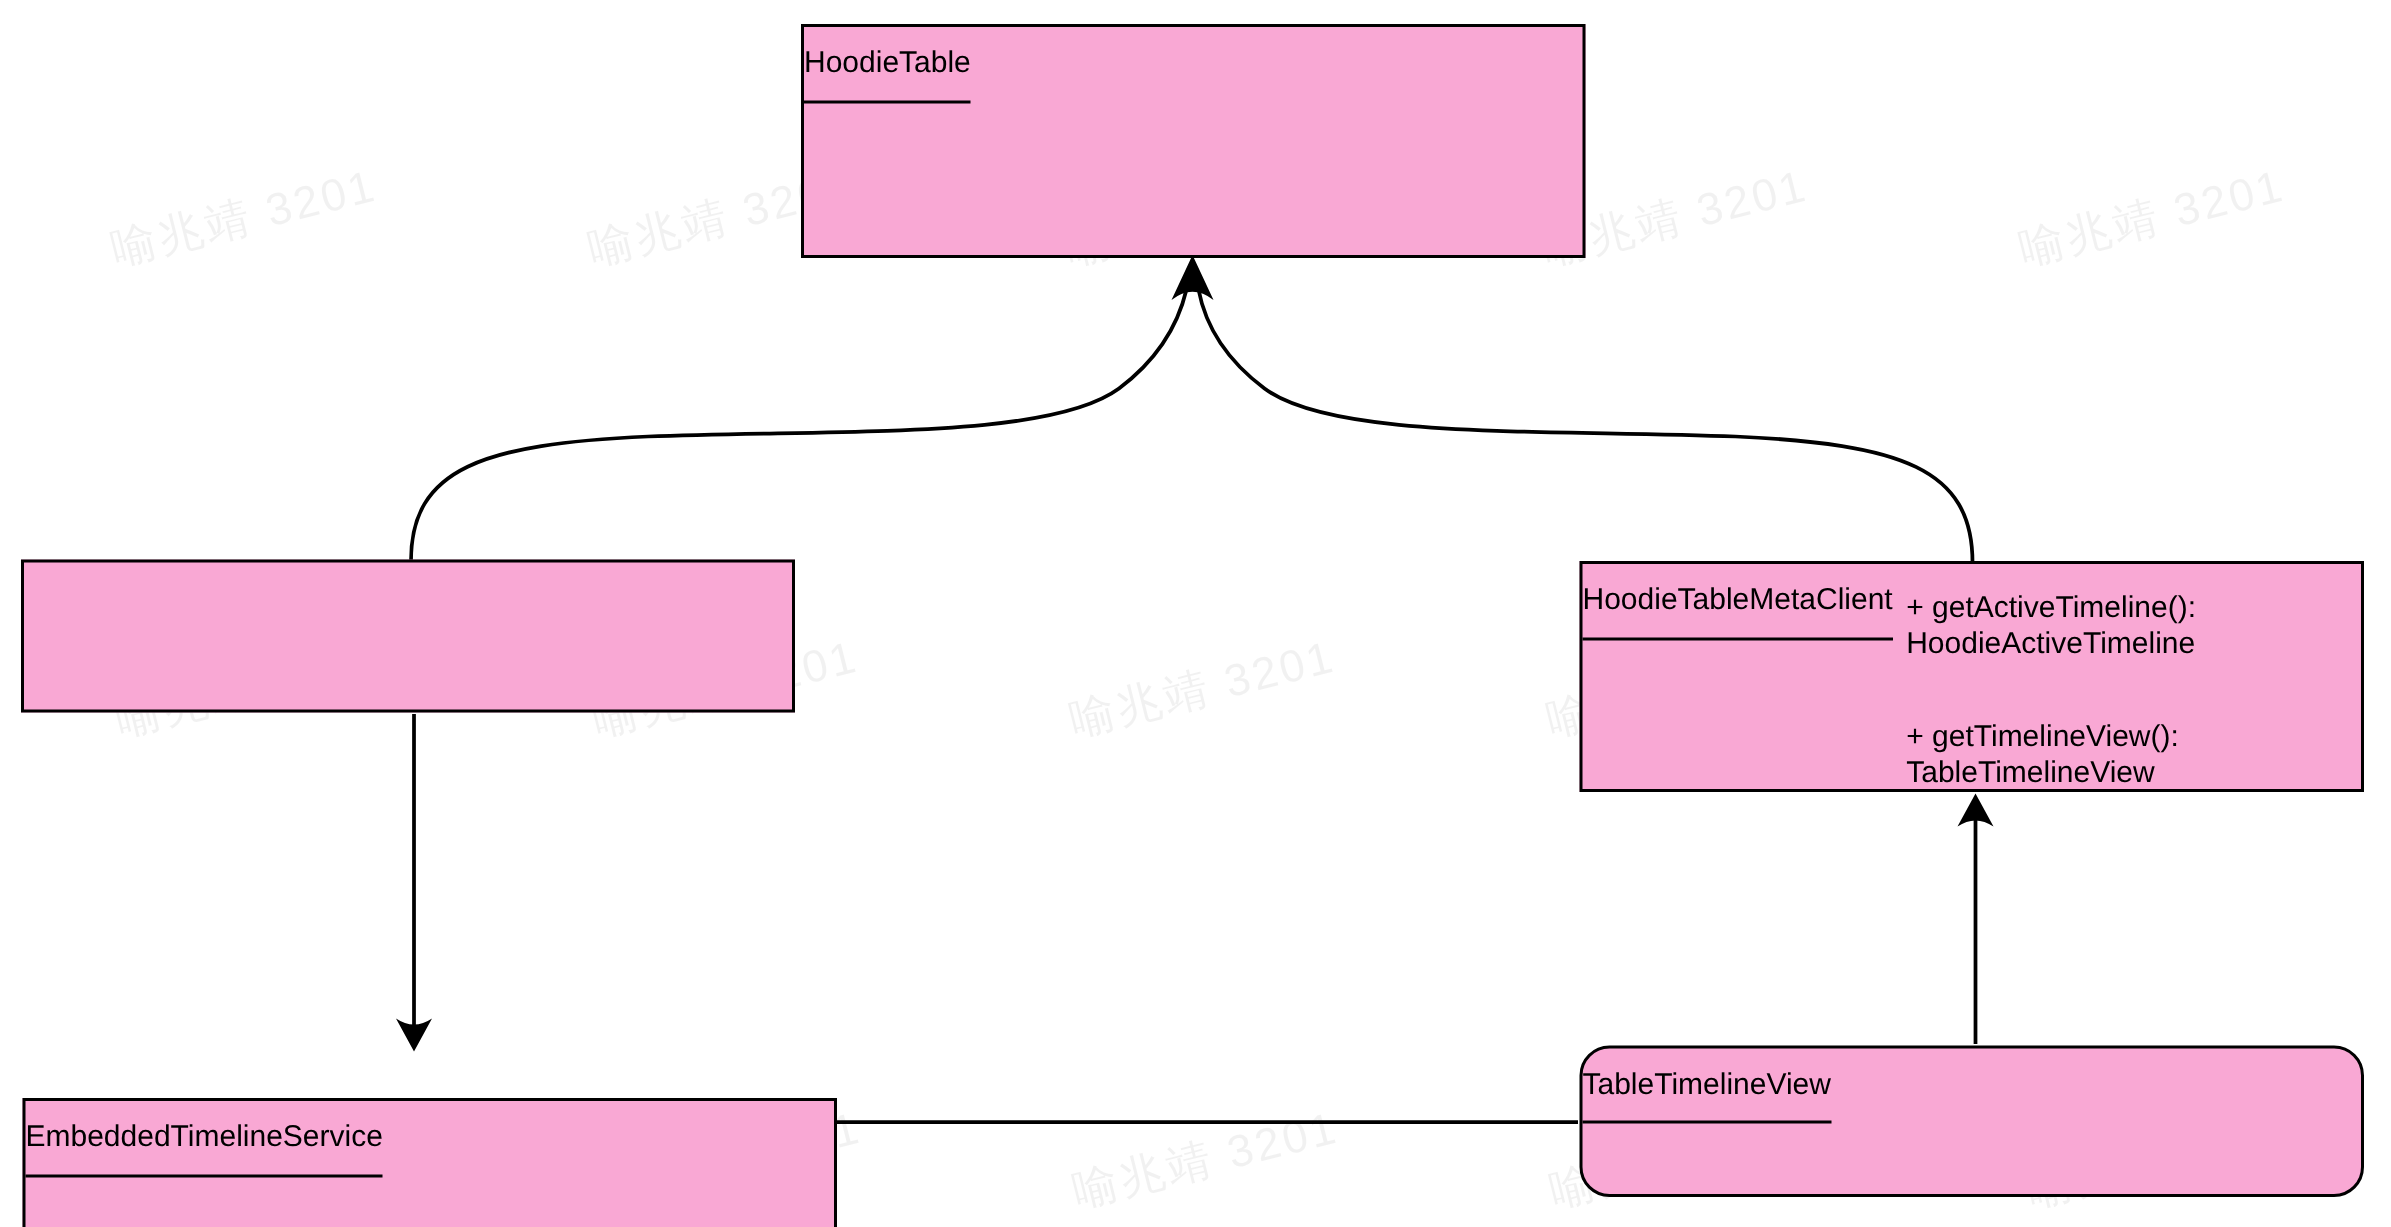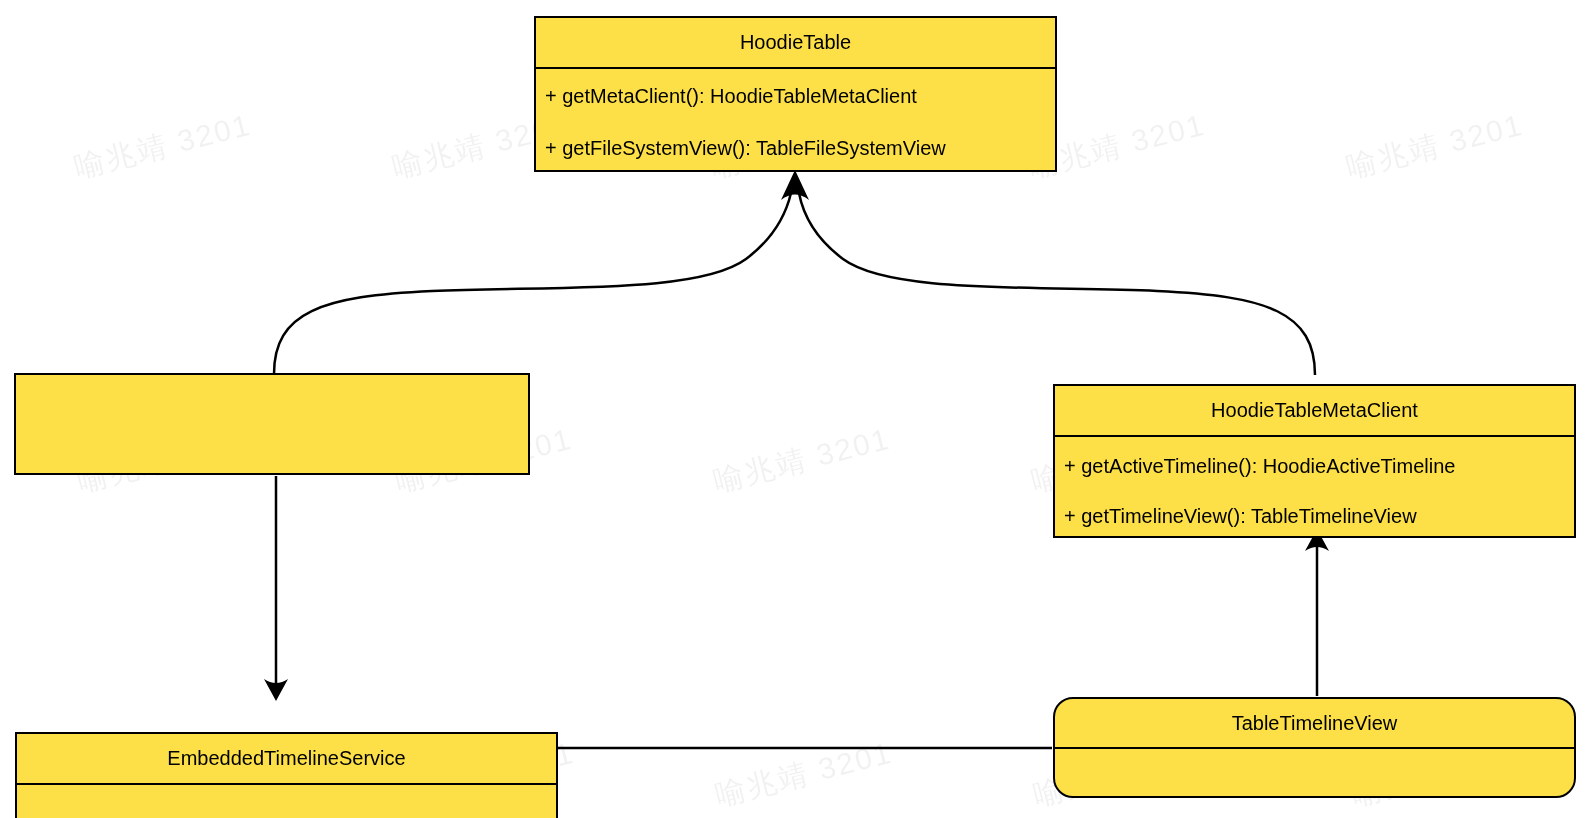--- a/index.html
+++ b/index.html
@@ -42,25 +42,24 @@
     stroke-width: 2.5;
   }
   svg.edges path.head {
     fill: #000000;
     stroke: none;
   }
   
   .uml-class {
     position: absolute;
     box-sizing: border-box;
-    background: #fde047;
+    background: #f9a8d4;
     border: 2.5px solid #000000;
     z-index: 2;
     display: flex;
-    flex-direction: column;
   }
   .uml-title {
     box-sizing: border-box;
     border-bottom: 2.5px solid #000000;
     display: flex;
     align-items: center;
     justify-content: center;
     font-size: 20px;
     color: #000000;
     flex: 0 0 auto;
@@ -116,33 +115,29 @@
 
     <path class="line" d="M 1317 696 L 1317 544"></path>
     <path class="head" d="M 1317 529 L 1305 551 Q 1317 543 1329 551 Z"></path>
 
     <path class="line" d="M 1052 748 L 549 748"></path>
     <path class="head" d="M 532 748 L 554 736 Q 546 748 554 760 Z"></path>
   </svg>
 
   <div class="uml-class" style="left:534px; top:16px; width:523px; height:156px;">
     <div class="uml-title" style="height:51px;">HoodieTable</div>
-    <div class="uml-methods" style="padding:15px 8px 0 9px; row-gap:28px;">
-      <div>+ getMetaClient(): HoodieTableMetaClient</div>
-      <div>+ getFileSystemView(): TableFileSystemView</div>
-    </div>
   </div>
 
   <div class="uml-class" style="left:14px; top:373px; width:516px; height:102px;">
     <div class="uml-section-empty"></div>
   </div>
 
-  <div class="uml-class" style="left:1053px; top:384px; width:523px; height:154px;">
+  <div class="uml-class" style="left:1053px; top:374px; width:523px; height:154px;">
     <div class="uml-title" style="height:51px;">HoodieTableMetaClient</div>
-    <div class="uml-methods" style="padding:17px 8px 0 9px; row-gap:26px;">
+    <div class="uml-methods" style="padding:17px 8px 0 9px; row-gap:38px;">
       <div>+ getActiveTimeline(): HoodieActiveTimeline</div>
       <div>+ getTimelineView(): TableTimelineView</div>
     </div>
   </div>
 
   <div class="uml-class" style="left:15px; top:703px; width:543px; height:90px;margin-top:29px;">
     <div class="uml-title" style="height:51px;">EmbeddedTimelineService</div>
     <div class="uml-section-empty"></div>
   </div>
 

